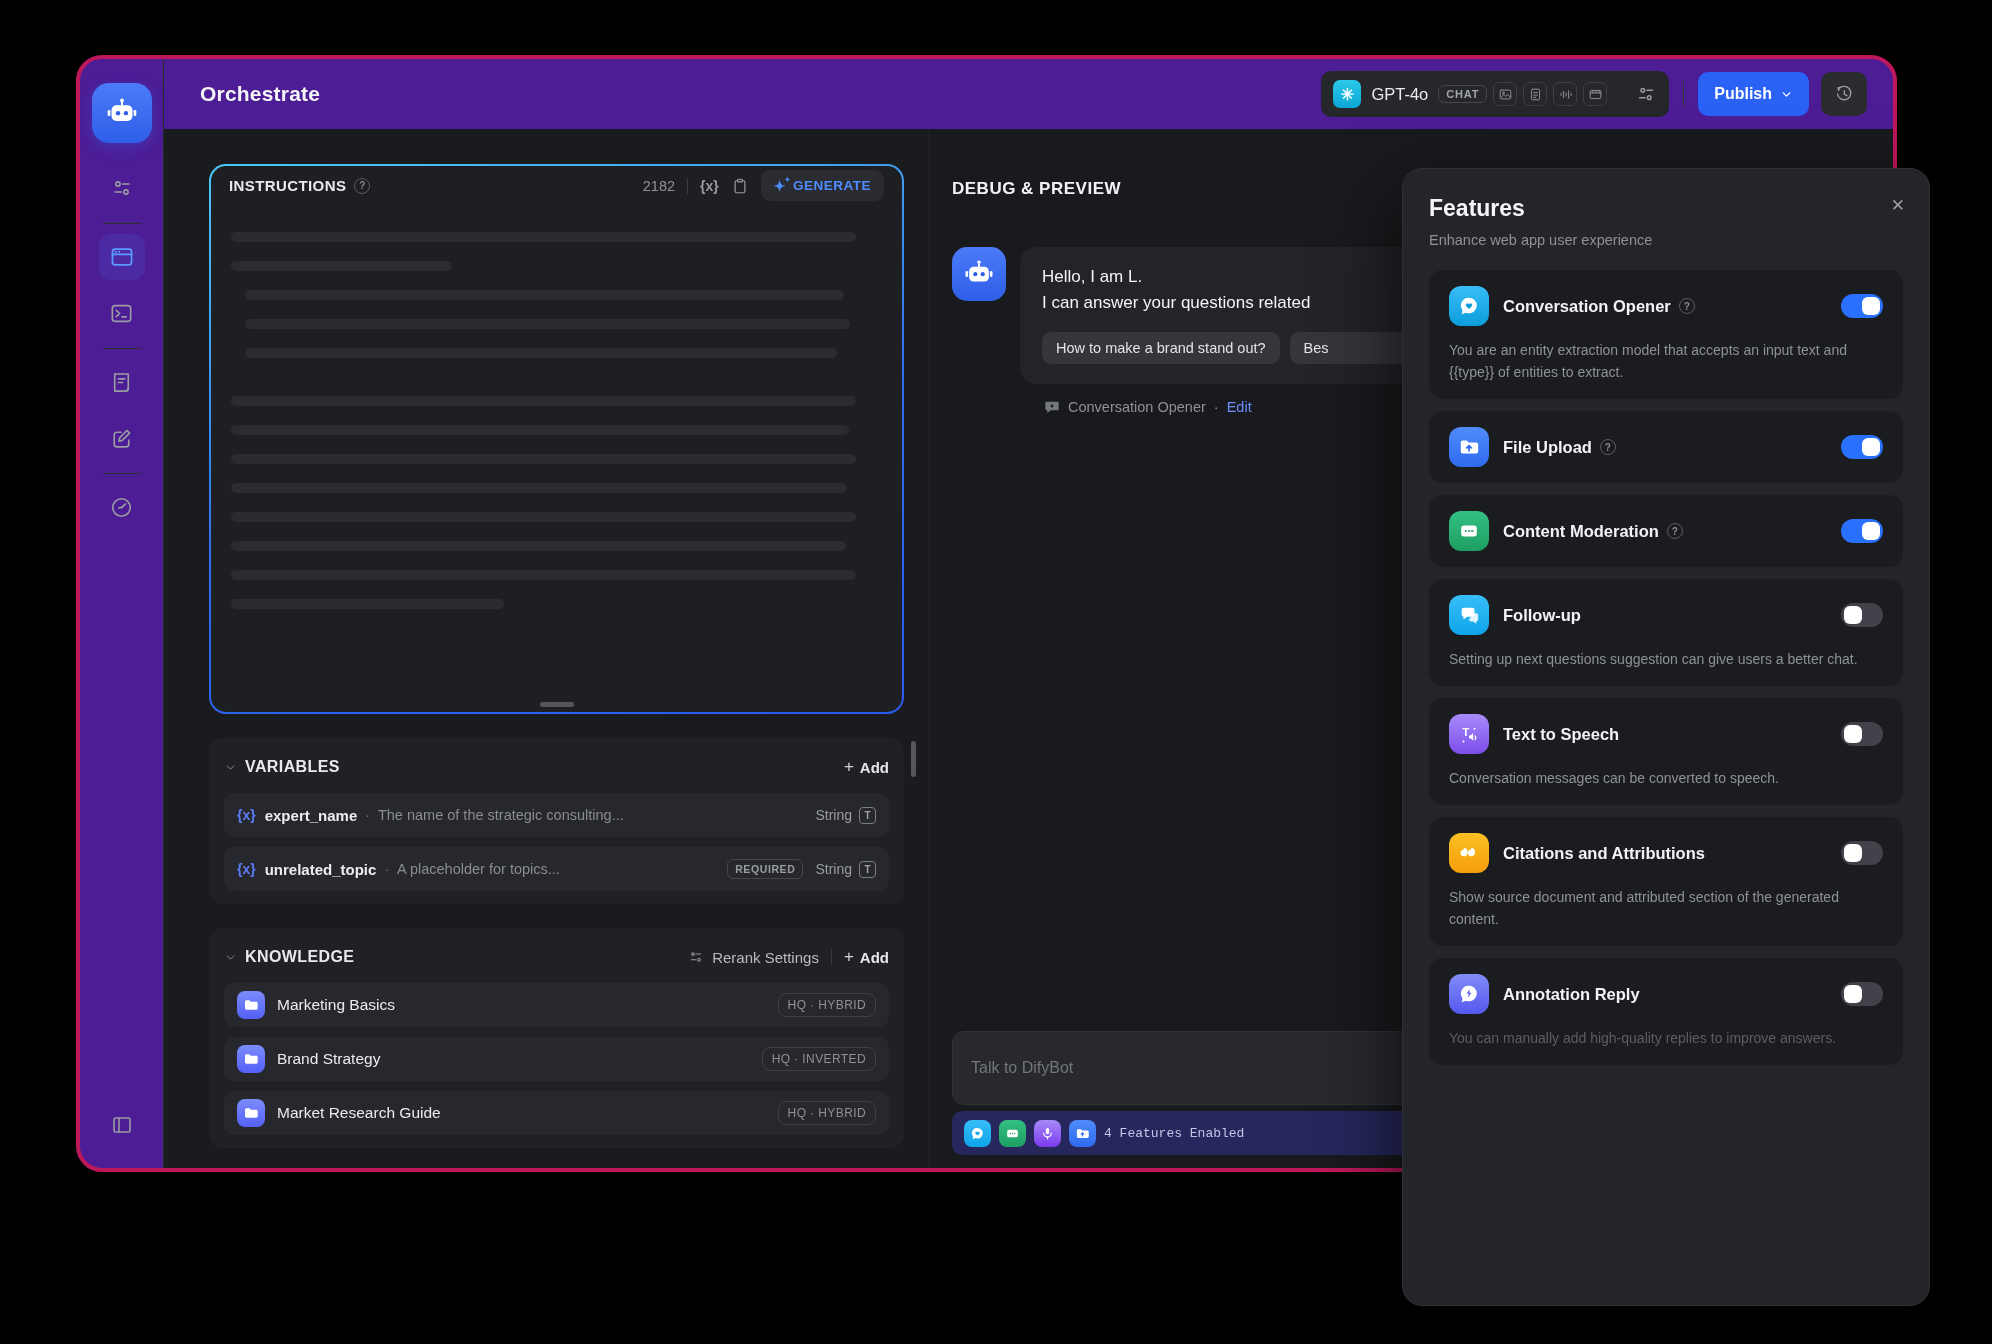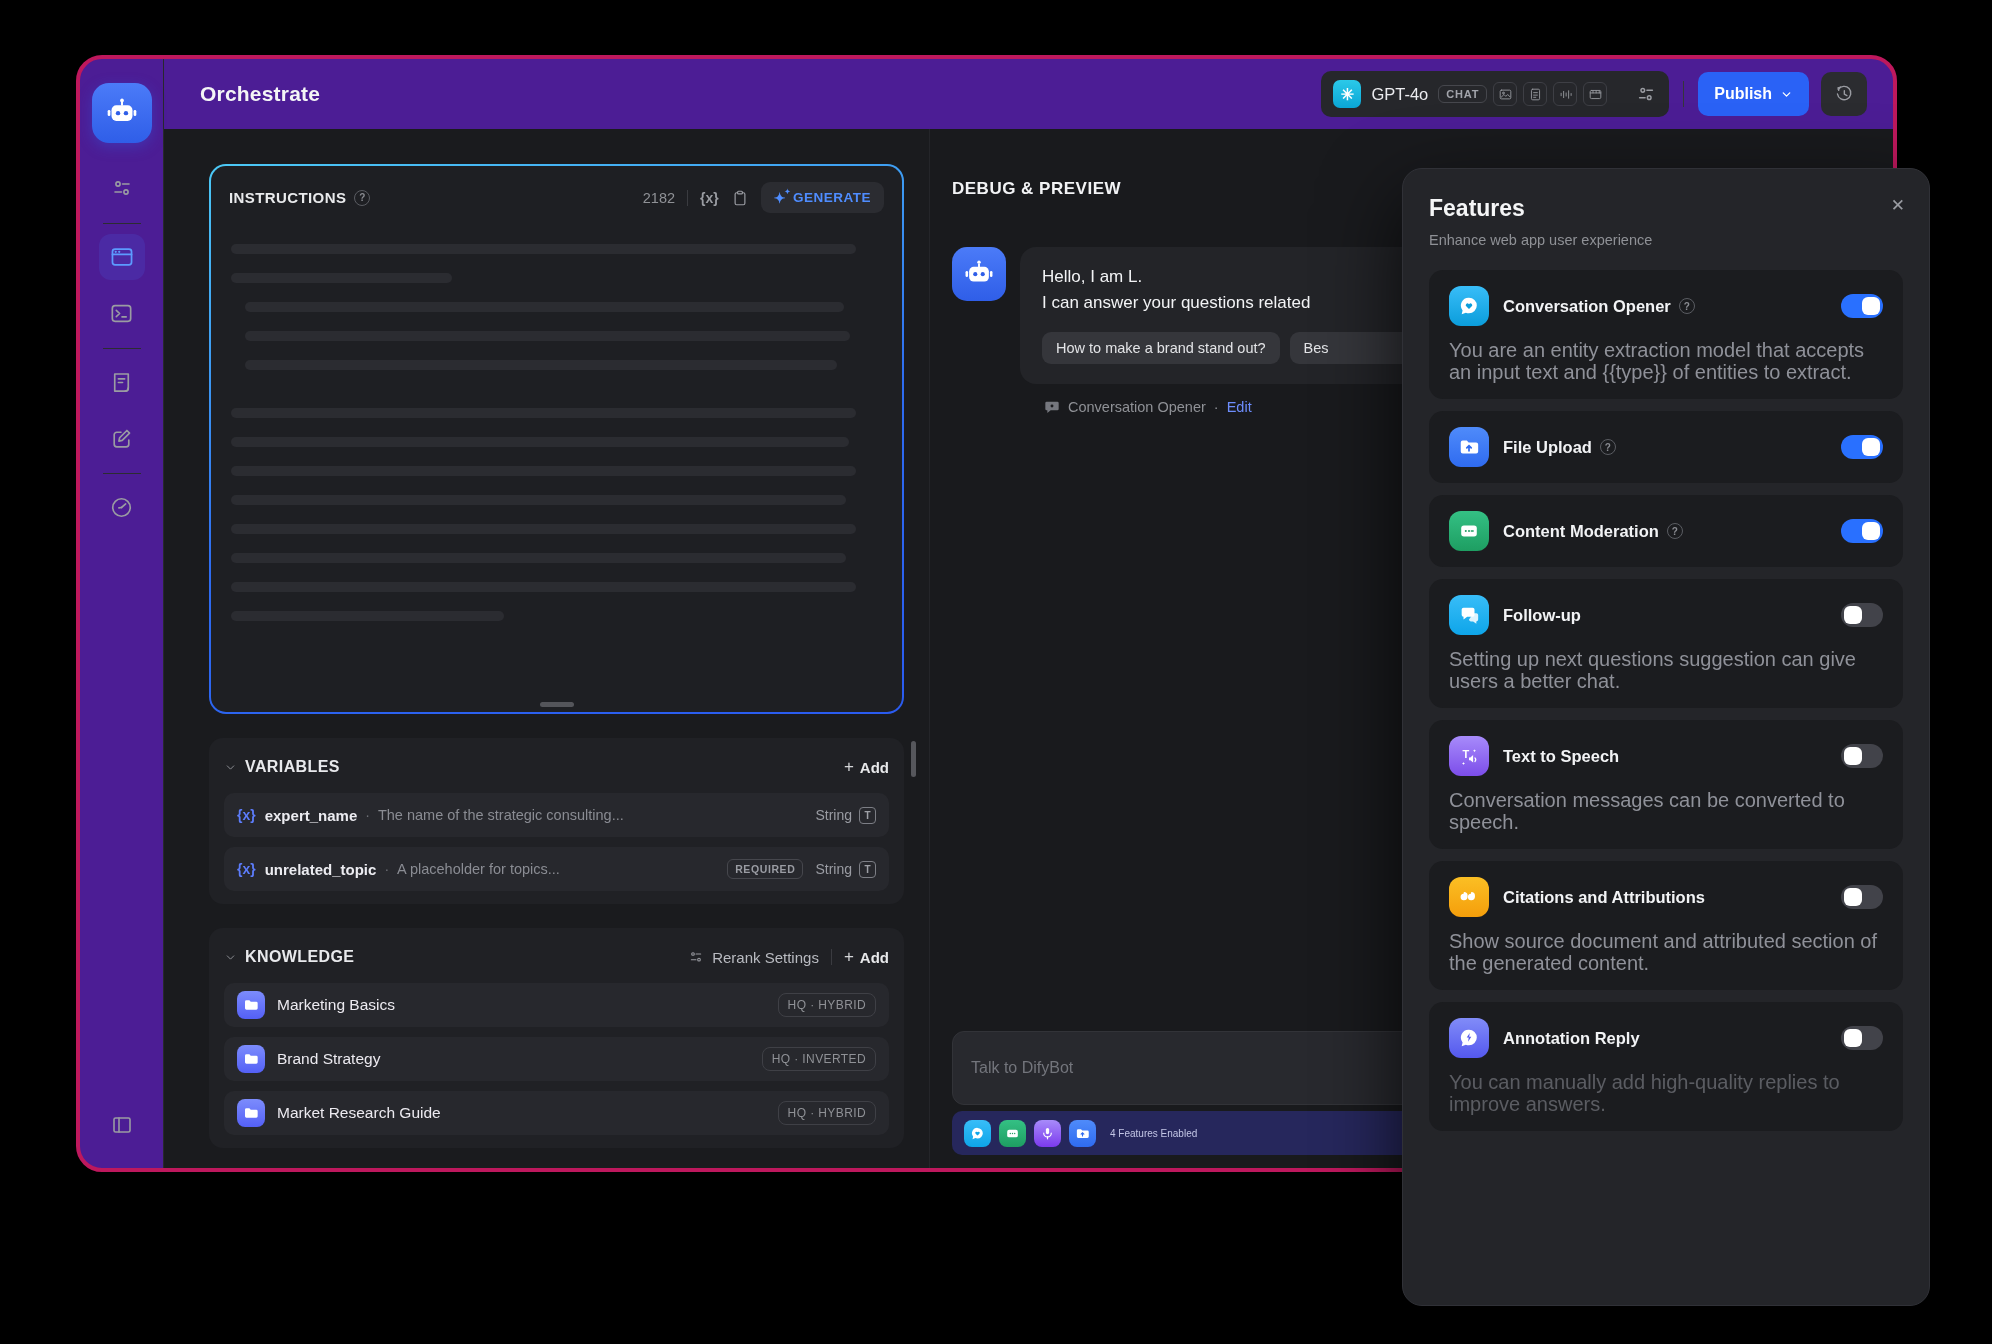--- a/index.html
+++ b/index.html
@@ -57,21 +57,21 @@
   
   .content { flex:1; display:flex; min-height:0; background:#1a1b1e; position:relative; }
   .config { width:765px; flex:0 0 765px; position:relative; padding:35px 25px 0 45px; }
   .config-scrollthumb { position:absolute; right:13px; top:612px; width:5px; height:36px;
                         border-radius:3px; background:#56575c; }
 
   
   .instructions-wrap { padding:2px; border-radius:17px; height:550px;
         background:linear-gradient(165deg,#4cc9f5 0%,#2e6cf0 55%,#2a5bf0 100%); }
   .instructions { background:#1e1f23; border-radius:15px; height:100%; position:relative;
-                  padding:16px 18px; display:flex; flex-direction:column; }
+                  padding:4px 18px; display:flex; flex-direction:column; }
   .ins-head { display:flex; align-items:center; }
   .ins-title { font-size:15px; font-weight:700; color:#e9eaec; letter-spacing:.4px; }
   .help { width:16px; height:16px; border:1.4px solid #5a5c62; border-radius:50%;
           color:#8a8c92; font-size:10px; font-weight:700; display:inline-flex;
           align-items:center; justify-content:center; margin-left:8px; flex:0 0 auto; }
   .ins-right { margin-left:auto; display:flex; align-items:center; gap:12px; }
   .char-count { font-size:14.5px; color:#8f9196; }
   .hdiv { width:1px; height:16px; background:#3a3b40; }
   .braces { color:#9a9ca2; font-size:14px; font-weight:700; cursor:pointer; }
   .generate-btn { background:#2b2c31; border:none; border-radius:9px; padding:8px 13px;
@@ -159,21 +159,21 @@
 
   .input-dock { position:absolute; left:22px; bottom:13px; width:520px; }
   .chat-input { width:100%; height:74px; background:#28292e; border:1px solid #323338;
                 border-radius:12px; color:#e8e9ea; font-size:16px; padding:15px 18px;
                 font-family:inherit; outline:none; resize:none; }
   .chat-input::placeholder { color:#73757c; }
   .feat-bar { margin-top:6px; height:44px; background:#26275c; border-radius:10px;
               display:flex; align-items:center; gap:8px; padding:0 12px; }
   .bar-tile { width:27px; height:27px; border-radius:8px; display:flex; align-items:center;
               justify-content:center; flex:0 0 auto; cursor:pointer; }
-  .bar-text { color:#c3c6e6; font-size:10px; margin-left:6px; }
+  .bar-text { color:#c3c6e6; font-size:13px; margin-left:0;font-family:Liberation Mono, monospace; }
 
   
   .features-panel { position:absolute; left:1402px; top:168px; width:528px; height:1138px;
                     background:#242529; border-radius:20px; border:1px solid #303137;
                     box-shadow:0 30px 80px rgba(0,0,0,.75); padding:26px 26px 0;
                     overflow:hidden; z-index:10; }
   .fp-title { font-size:23px; font-weight:700; color:#f5f6f7; }
   .fp-sub { font-size:14.5px; color:#8f9196; margin-top:10px; }
   .fp-close { position:absolute; right:24px; top:26px; color:#9a9ca2; font-size:17px;
               cursor:pointer; }
@@ -182,21 +182,21 @@
   .fcard-head { display:flex; align-items:center; }
   .ficon { width:40px; height:40px; border-radius:12px; display:flex; align-items:center;
            justify-content:center; flex:0 0 auto; }
   .fname { color:#f2f3f5; font-size:16.5px; font-weight:700; margin-left:14px; }
   .toggle { width:42px; height:24px; border-radius:12px; background:#42434a; margin-left:auto;
             position:relative; cursor:pointer; flex:0 0 auto; }
   .toggle .knob { position:absolute; top:3px; left:3px; width:18px; height:18px;
                   border-radius:6px; background:#fff; transition:left .1s; }
   .toggle.on { background:#2970ff; }
   .toggle.on .knob { left:21px; }
-  .fdesc { color:#8f9199; font-size:20px; line-height:22px; margin-top:13px; }
+  .fdesc { color:#8f9199; font-size:14px; line-height:22px; margin-top:13px; }
   .fdesc.dim { opacity:.55; }
   .ffields { display:flex; align-items:center; margin-top:15px; }
   .ffield { min-width:0; }
   .ffield.c1 { width:46%; flex:0 0 46%; }
   .flabel { color:#77797f; font-size:11px; font-weight:600; letter-spacing:.7px;
             white-space:nowrap; }
   .fvalue { color:#e8e9ea; font-size:15px; margin-top:6px; white-space:nowrap; }
   .fslash { width:1px; height:38px; background:#3a3b40; transform:rotate(18deg);
             margin:0 18px 0 4px; flex:0 0 auto; }
 

